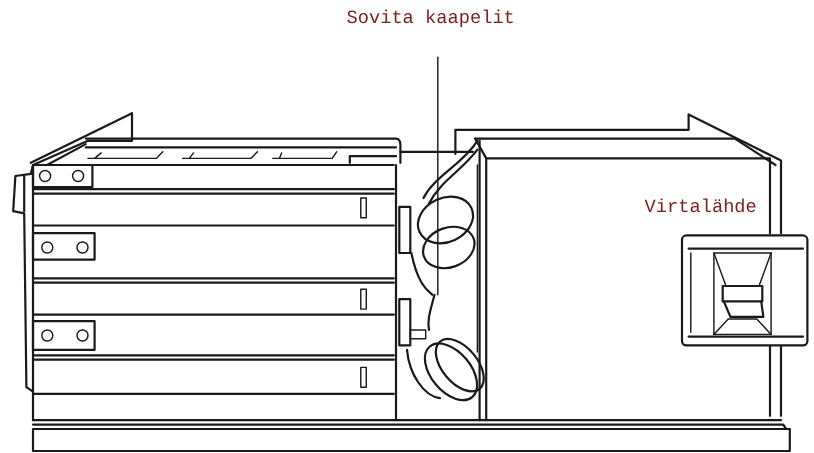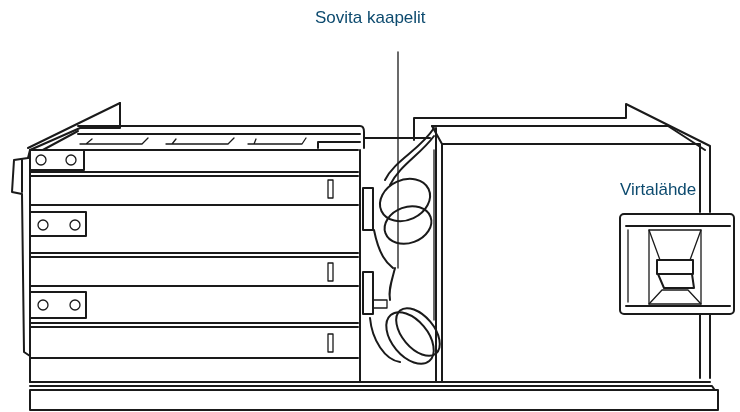--- a/index.html
+++ b/index.html
@@ -1,19 +1,19 @@
 <!DOCTYPE html>
 <html><head>
 <meta charset="utf-8">
 <style>
   html, body { margin: 0; padding: 0; background: #ffffff; }
   body { width: 740px; height: 412px; position: relative; overflow: hidden; font-family: "Liberation Sans", sans-serif; }
-  .label { position: absolute; color: #0c4a6e; font-size: 17px; white-space: nowrap; }
+  .label { position: absolute; color: #7f1d1d; font-size: 17px; white-space: nowrap; font-family: Liberation Mono, monospace; }
   #lbl-cables { left: 315px; top: 8px; }
-  #lbl-psu { left: 620px; top: 180px; }
+  #lbl-psu { left: 586px; top: 180px; }
   svg { position: absolute; left: 0; top: 0; }
   .s { fill: none; stroke: #1a1a1a; stroke-width: 2; stroke-linejoin: round; stroke-linecap: round; }
   .t { fill: none; stroke: #1a1a1a; stroke-width: 1.3; stroke-linejoin: round; stroke-linecap: round; }
   .f { fill: #ffffff; stroke: #1a1a1a; stroke-width: 2; stroke-linejoin: round; }
 </style>
 </head>
 <body>
 
 <div class="label" id="lbl-cables">Sovita kaapelit</div>
 <div class="label" id="lbl-psu">Virtalähde</div>

